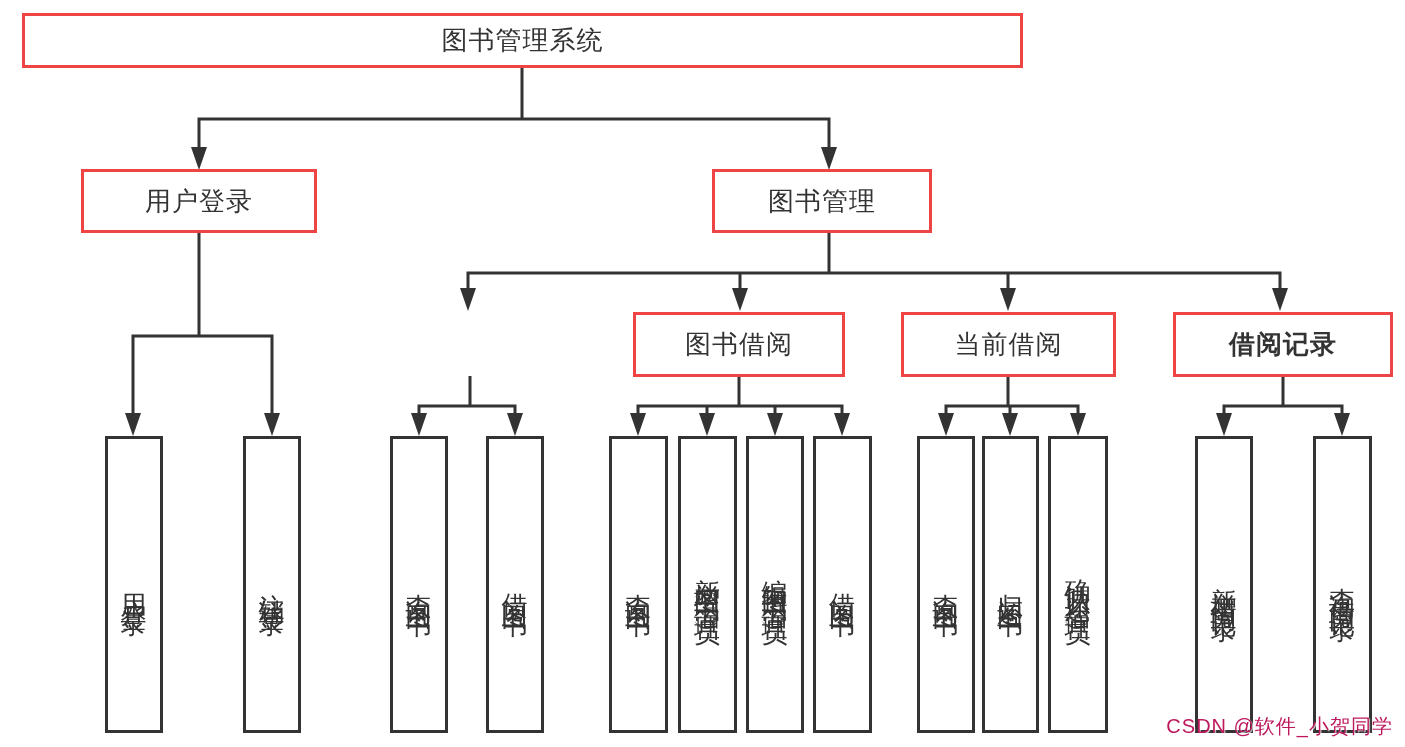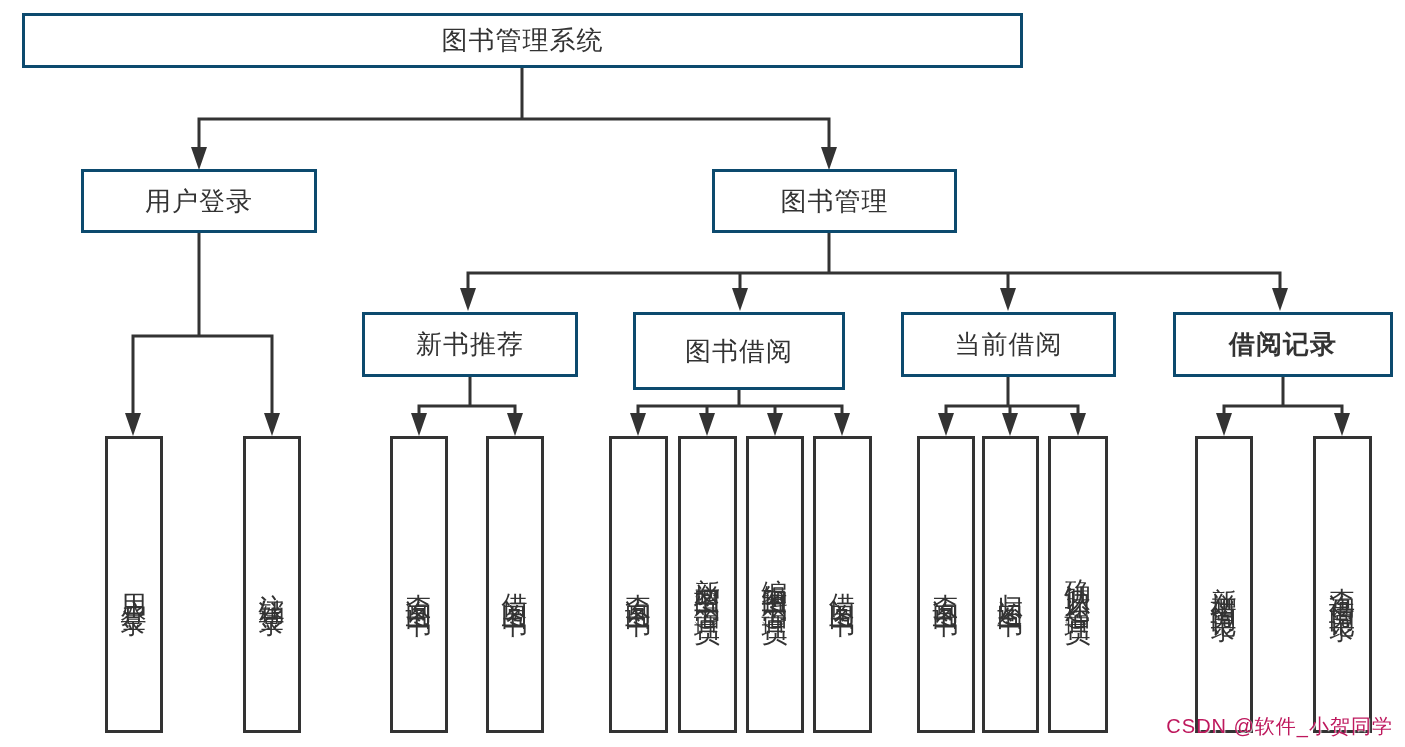--- a/index.html
+++ b/index.html
@@ -7,21 +7,21 @@
     position:relative;
     width:1405px;height:747px;
     background:#fff;
     font-family:"Liberation Sans","DejaVu Sans",sans-serif;
     overflow:hidden;
   }
   #wires{position:absolute;left:0;top:0;z-index:1;}
   .hnode{
     position:absolute;z-index:2;
     box-sizing:border-box;
-    background:#fff;border:3px solid #0c4a6e;
+    background:#fff;border:3px solid #ef4444;
     display:flex;align-items:center;justify-content:center;
     font-size:26px;color:#333;letter-spacing:1px;
     white-space:nowrap;
   }
   .vnode{
     position:absolute;z-index:2;
     box-sizing:border-box;
     background:#fff;border:3px solid #333;
     display:flex;align-items:center;justify-content:center;
   }
@@ -102,28 +102,25 @@
     </g>
   </svg>
 
   <div class="hnode" style="left:22px;top:13px;width:1001px;height:55px;">
     <span>图书管理系统</span>
   </div>
 
   <div class="hnode" style="left:81px;top:169px;width:236px;height:64px;">
     <span>用户登录</span>
   </div>
-  <div class="hnode" style="left:712px;top:169px;width:245px;height:64px;">
+  <div class="hnode" style="left:712px;top:169px;width:220px;height:64px;">
     <span>图书管理</span>
   </div>
 
-  <div class="hnode" style="left:362px;top:312px;width:216px;height:65px;">
-    <span>新书推荐</span>
-  </div>
-  <div class="hnode" style="left:633px;top:312px;width:212px;height:78px;">
+  <div class="hnode" style="left:633px;top:312px;width:212px;height:65px;">
     <span>图书借阅</span>
   </div>
   <div class="hnode" style="left:901px;top:312px;width:215px;height:65px;">
     <span>当前借阅</span>
   </div>
   <div class="hnode" style="left:1173px;top:312px;width:220px;height:65px;font-weight:bold;">
     <span>借阅记录</span>
   </div>
 
   <div class="vnode" style="left:105px;top:436px;width:58px;height:297px;">

